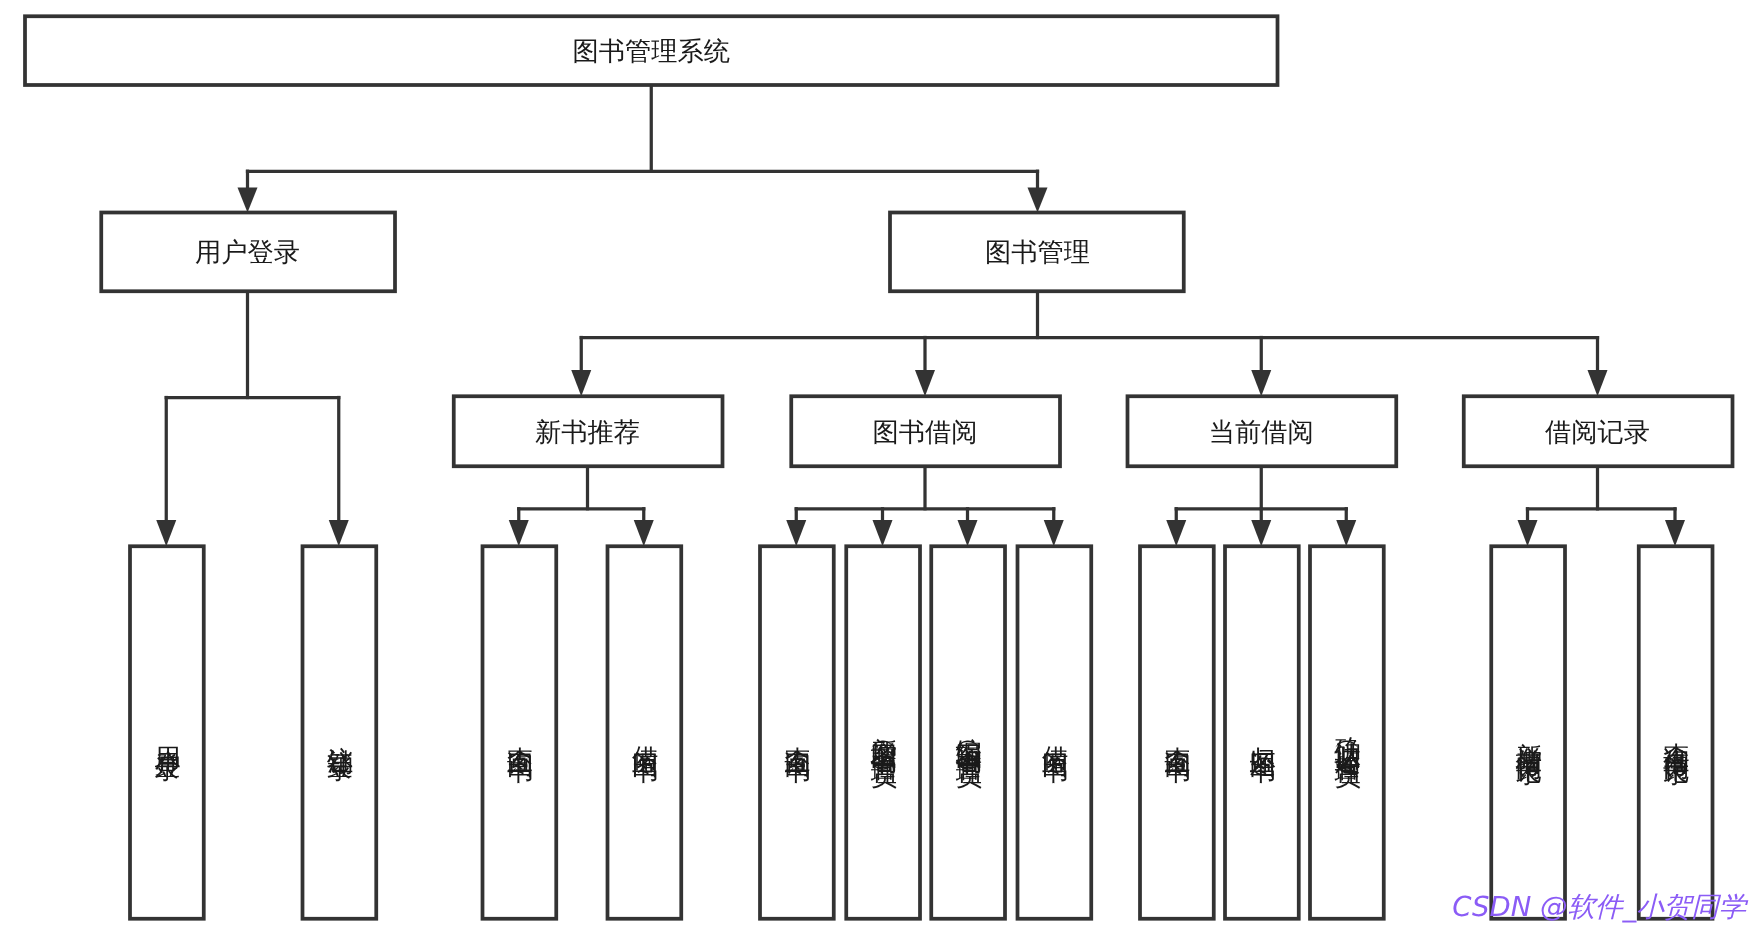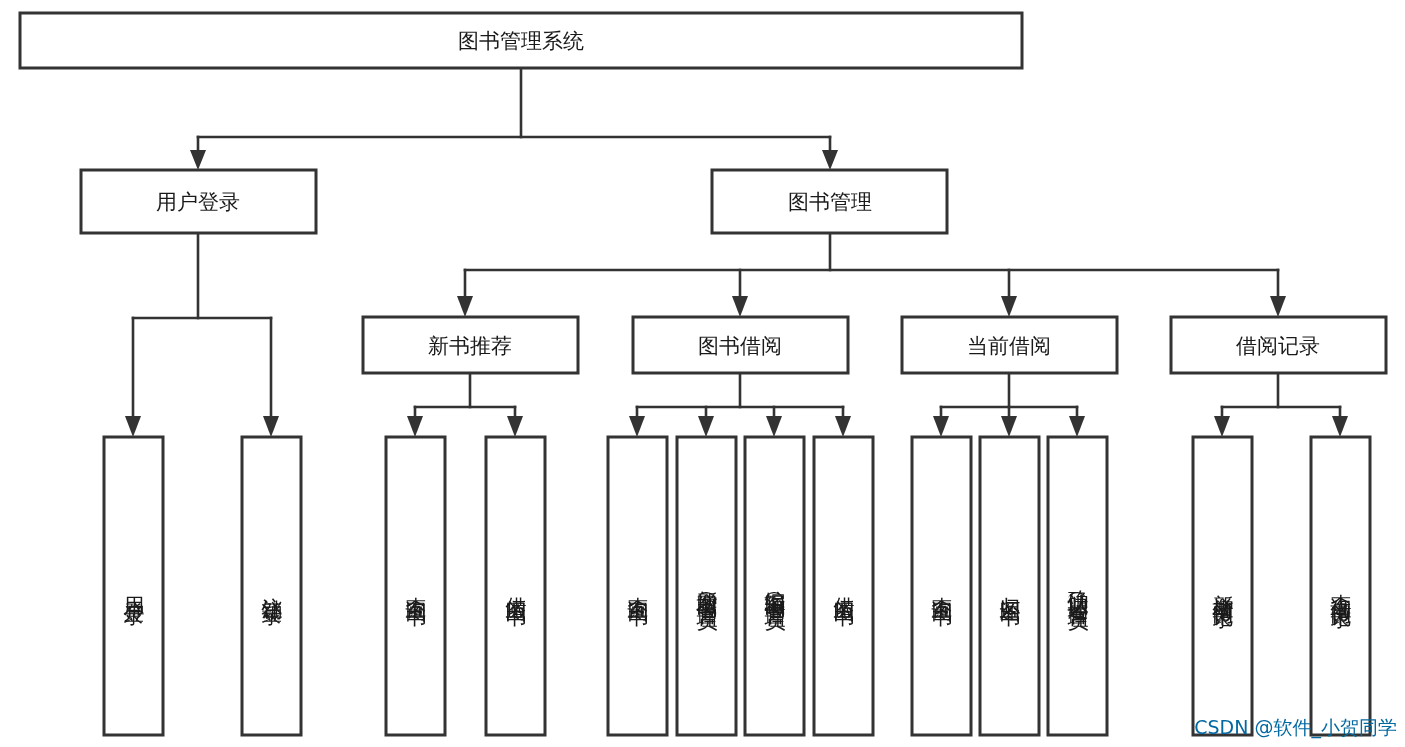--- a/index.html
+++ b/index.html
@@ -64,24 +64,25 @@
     justify-content: center;
     white-space: nowrap;
     pointer-events: none;
     user-select: none;
   }
   .watermark {
     position: absolute;
     right: 8px;
     bottom: 6px;
     font-family: "DejaVu Sans", "Liberation Sans", sans-serif;
-    font-size: 19px;
-    color: #0369a1;
+    font-size: 22px;
+    color: #8b5cf6;
     white-space: nowrap;
     user-select: none;
+    font-style: italic;
   }
 </style>
 </head>
 <body>
 
 <div id="diagram-root">
 
   <svg id="flow" viewBox="0 0 1405 747" xmlns="http://www.w3.org/2000/svg">
 
     <g>

